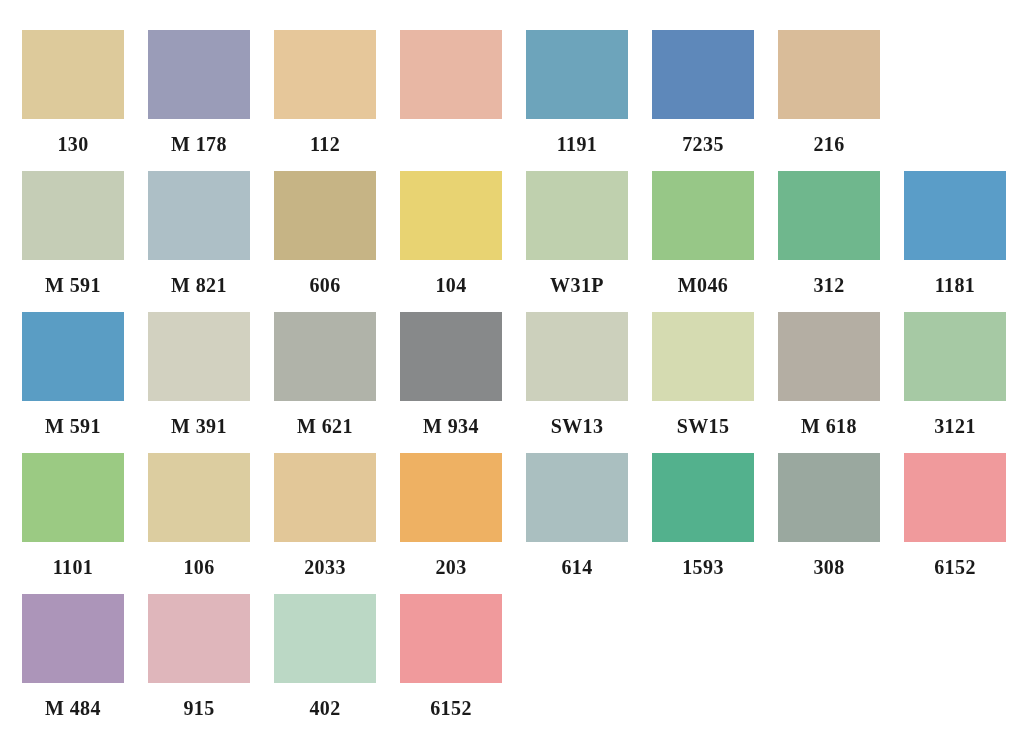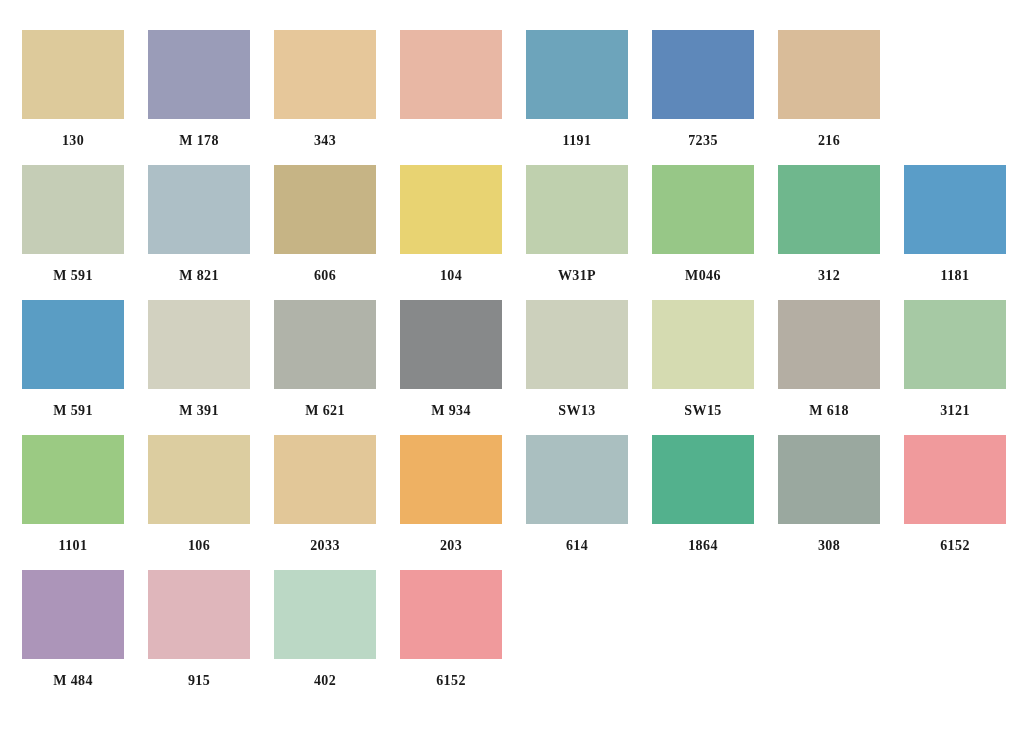--- a/index.html
+++ b/index.html
@@ -39,21 +39,21 @@
 
   .swatch-chip {
     width: 102px;
     height: 89px;
     display: block;
   }
 
   .swatch-label {
     width: 102px;
     text-align: center;
-    font-size: 14px;
+    font-size: 20px;
     font-weight: bold;
     color: #1a1a1a;
     letter-spacing: 0.4px;
     line-height: 1;
     padding-top: 15px;
     white-space: nowrap;
   }
 </style>
 </head>
 <body style="background: rgb(255, 255, 255);">
@@ -63,21 +63,21 @@
       <div class="swatch-cell">
         <div class="swatch-chip" style="background-color: rgb(221, 202, 155);"></div>
         <div class="swatch-label">130</div>
       </div>
       <div class="swatch-cell">
         <div class="swatch-chip" style="background-color: rgb(154, 156, 184);"></div>
         <div class="swatch-label">M 178</div>
       </div>
       <div class="swatch-cell">
         <div class="swatch-chip" style="background-color: rgb(230, 199, 154);"></div>
-        <div class="swatch-label">343</div>
+        <div class="swatch-label">112</div>
       </div>
       <div class="swatch-cell">
         <div class="swatch-chip" style="background-color: rgb(232, 183, 164);"></div>
       </div>
       <div class="swatch-cell">
         <div class="swatch-chip" style="background-color: rgb(109, 164, 187);"></div>
         <div class="swatch-label">1191</div>
       </div>
       <div class="swatch-cell">
         <div class="swatch-chip" style="background-color: rgb(94, 136, 186);"></div>
@@ -172,21 +172,21 @@
       <div class="swatch-cell">
         <div class="swatch-chip" style="background-color: rgb(238, 177, 99);"></div>
         <div class="swatch-label">203</div>
       </div>
       <div class="swatch-cell">
         <div class="swatch-chip" style="background-color: rgb(170, 191, 192);"></div>
         <div class="swatch-label">614</div>
       </div>
       <div class="swatch-cell">
         <div class="swatch-chip" style="background-color: rgb(83, 177, 141);"></div>
-        <div class="swatch-label">1864</div>
+        <div class="swatch-label">1593</div>
       </div>
       <div class="swatch-cell">
         <div class="swatch-chip" style="background-color: rgb(154, 168, 159);"></div>
         <div class="swatch-label">308</div>
       </div>
       <div class="swatch-cell">
         <div class="swatch-chip" style="background-color: rgb(240, 154, 156);"></div>
         <div class="swatch-label">6152</div>
       </div>
     </div>

